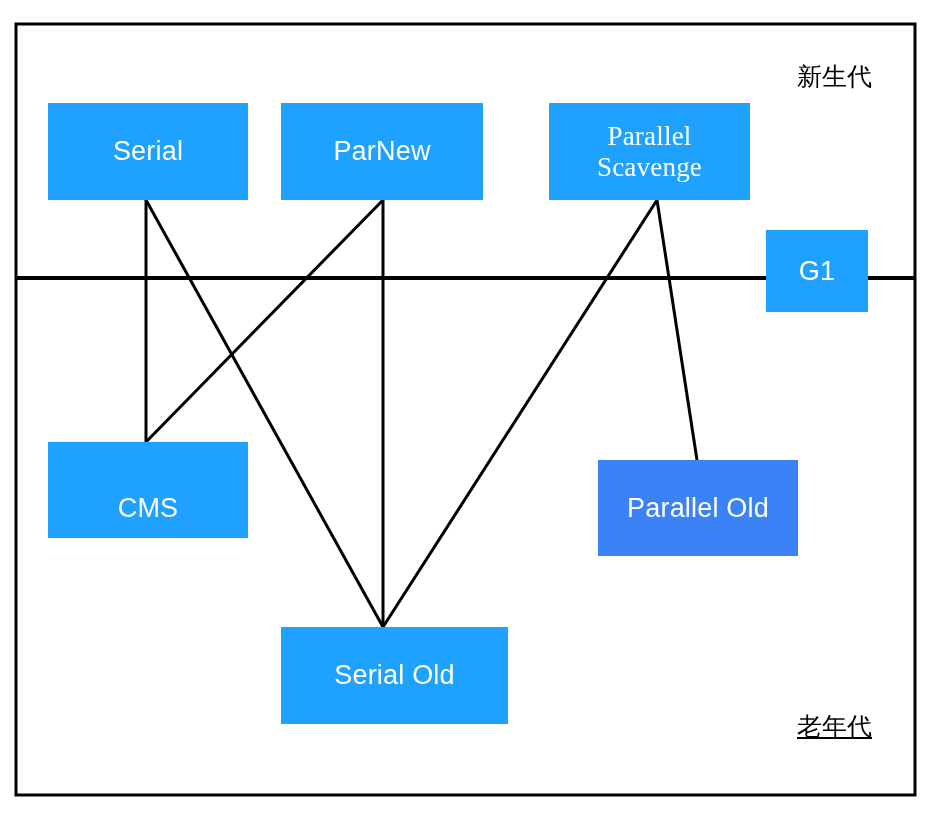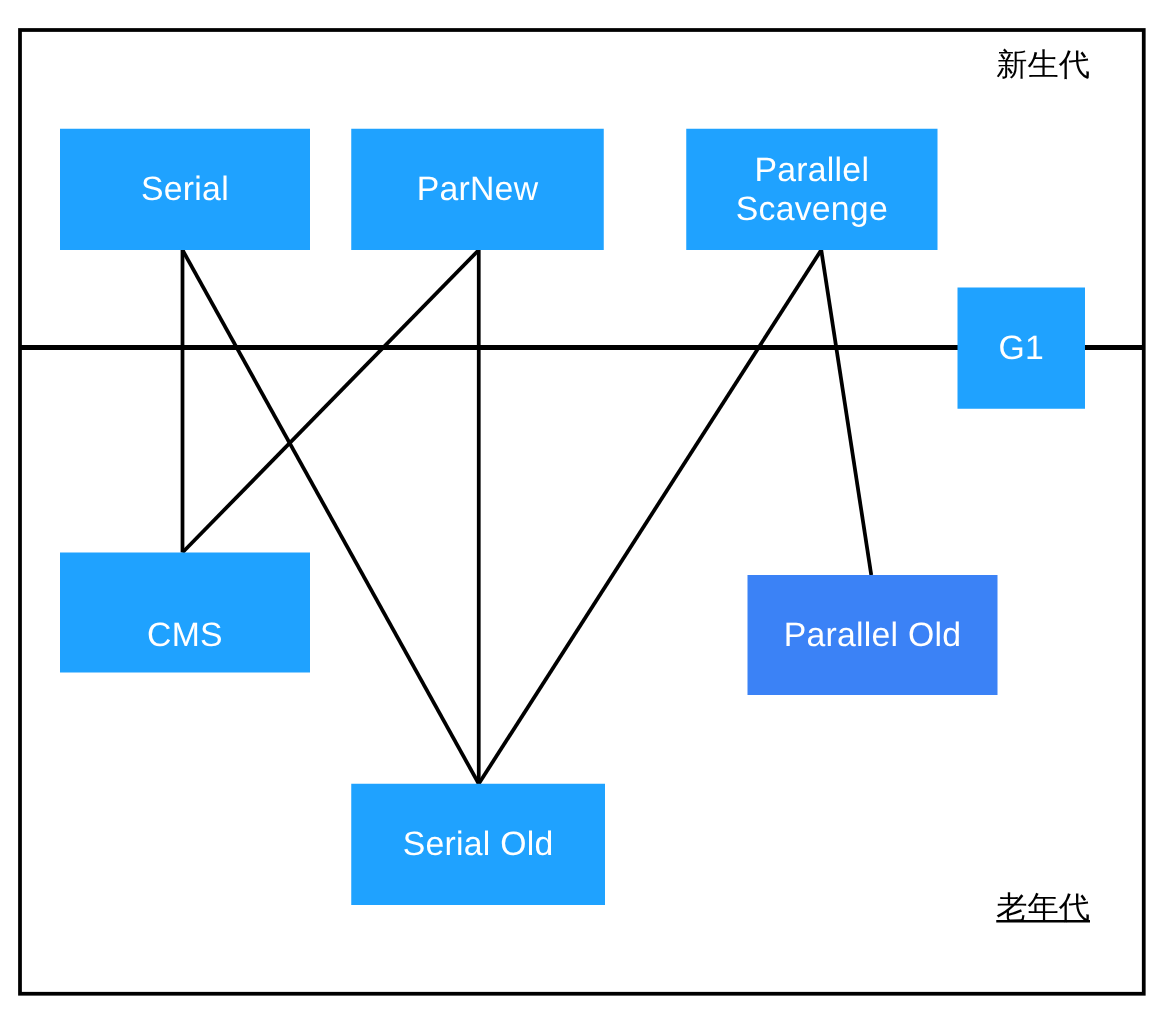--- a/index.html
+++ b/index.html
@@ -73,34 +73,34 @@
   </svg>
 
   <div id="nodes-layer">
       <div class="gc-node" style="left: 48px; top: 103px; width: 200px; height: 97px; background: rgb(31, 162, 255); color: rgb(255, 255, 255);">
         <span style="white-space: pre-line;">Serial</span>
       </div>
       <div class="gc-node" style="left: 281px; top: 103px; width: 202px; height: 97px; background: rgb(31, 162, 255); color: rgb(255, 255, 255);">
         <span style="white-space: pre-line;">ParNew</span>
       </div>
       <div class="gc-node" style="left: 549px; top: 103px; width: 201px; height: 97px; background: rgb(31, 162, 255); color: rgb(255, 255, 255);">
-        <span style="white-space: pre-line;">Parallel
+        <span style="white-space: pre-line; font-family: Liberation Serif, serif;">Parallel
 Scavenge</span>
       </div>
-      <div class="gc-node" style="left: 766px; top: 230px; width: 102px; height: 97px; background: rgb(31, 162, 255); color: rgb(255, 255, 255);">
+      <div class="gc-node" style="left: 766px; top: 230px; width: 102px; height: 82px; background: rgb(31, 162, 255); color: rgb(255, 255, 255);">
         <span style="white-space: pre-line;">G1</span>
       </div>
       <div class="gc-node" style="left: 48px; top: 442px; width: 200px; height: 96px; background: rgb(31, 162, 255); color: rgb(255, 255, 255);">
         <span style="white-space: pre-line; margin-top: 36px;">CMS</span>
       </div>
       <div class="gc-node" style="left: 598px; top: 460px; width: 200px; height: 96px; background: #3b82f6; color: rgb(255, 255, 255);">
         <span style="white-space: pre-line;">Parallel Old</span>
       </div>
-      <div class="gc-node" style="left: 281px; top: 627px; width: 203px; height: 97px; background: rgb(31, 162, 255); color: rgb(255, 255, 255);">
+      <div class="gc-node" style="left: 281px; top: 627px; width: 227px; height: 97px; background: rgb(31, 162, 255); color: rgb(255, 255, 255);">
         <span style="white-space: pre-line;">Serial Old</span>
       </div>
     </div>
   <div id="labels-layer">
-      <div class="gen-label" style="left: 797px; top: 40px;">新生代</div>
+      <div class="gen-label" style="left: 797px; top: 64px;">新生代</div>
       <div class="gen-label" style="left: 797px; top: 714px; text-decoration: underline;">老年代</div>
     </div>
 
 </div>
 
 </body></html>

